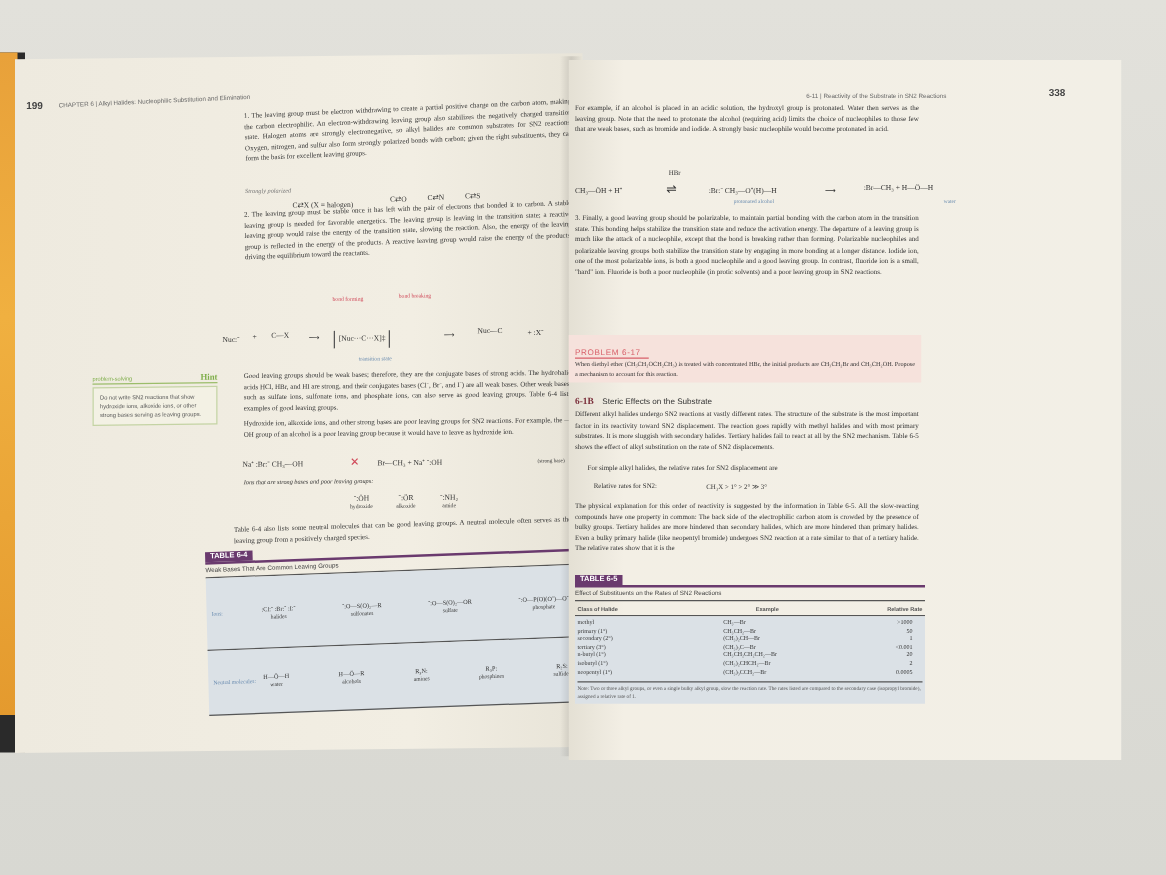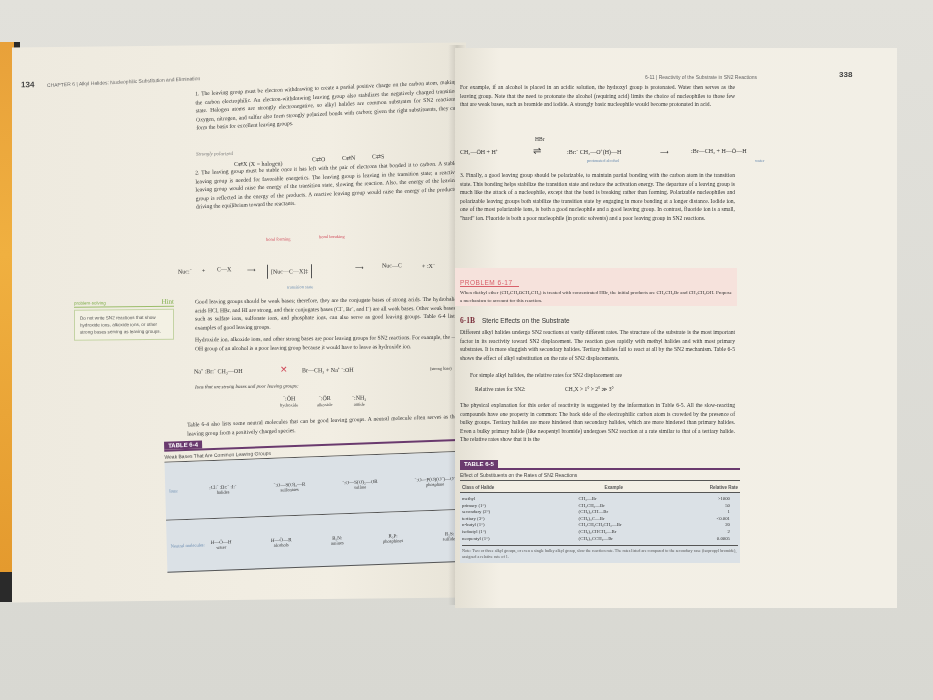--- a/index.html
+++ b/index.html
@@ -35,21 +35,21 @@
 .note{font-size:4.2px;color:#555;line-height:6px}
 </style>
 </head>
 <body>
 
 <div class="bg-texture"></div>
 <div class="book-edge"></div>
 <div class="cover-strip"></div>
 
 <div class="page page-left">
-  <div class="abs pnum" style="left:9px;top:33px">134</div>
+  <div class="abs pnum" style="left:9px;top:33px">199</div>
   <div class="abs runhead" style="left:35px;top:35px;transform:rotate(-2deg);transform-origin:left">CHAPTER 6 | Alkyl Halides: Nucleophilic Substitution and Elimination</div>
 
   <div class="abs para" style="left:183px;top:44px;width:262px;transform:rotate(-2deg);transform-origin:left top">1. The leaving group must be electron withdrawing to create a partial positive charge on the carbon atom, making the carbon electrophilic. An electron-withdrawing leaving group also stabilizes the negatively charged transition state. Halogen atoms are strongly electronegative, so alkyl halides are common substrates for SN2 reactions. Oxygen, nitrogen, and sulfur also form strongly polarized bonds with carbon; given the right substituents, they can form the basis for excellent leaving groups.</div>
 
   <div class="abs para" style="left:184px;top:105px;width:262px;font-style:italic;font-size:5px;color:#777">Strongly polarized</div>
   <div class="abs chem" style="left:222px;top:115px">C⇄X (X = halogen)</div>
   <div class="abs chem" style="left:300px;top:111px">C⇄O</div>
   <div class="abs chem" style="left:330px;top:110px">C⇄N</div>
   <div class="abs chem" style="left:360px;top:109px">C⇄S</div>
 
@@ -63,21 +63,21 @@
   <div class="abs chem" style="left:235px;top:221px">⟶</div>
   <div class="abs chem" style="left:255px;top:220px;border-left:1px solid #555;border-right:1px solid #555;padding:4px 3px">[Nuc···C···X]‡</div>
   <div class="abs" style="left:275px;top:240px;font-size:4.5px;color:#6a8cb0">transition state</div>
   <div class="abs chem" style="left:343px;top:220px">⟶</div>
   <div class="abs chem" style="left:370px;top:219px">Nuc—C</div>
   <div class="abs chem" style="left:410px;top:219px">+ :X⁻</div>
 
   <div class="abs" style="left:62px;top:252px;width:100px">
     <div style="display:flex;justify-content:space-between;align-items:baseline;border-bottom:1px solid #9bbd6a;margin-bottom:2px">
       <span class="green sans" style="font-size:4.5px">problem-solving</span>
-      <span class="green" style="font-size:7px;font-weight:normal">Hint</span>
+      <span class="green" style="font-size:7px;font-weight:bold">Hint</span>
     </div>
     <div class="hint-box">Do not write SN2 reactions that show hydroxide ions, alkoxide ions, or other strong bases serving as leaving groups.</div>
   </div>
 
   <div class="abs para" style="left:183px;top:252px;width:262px">Good leaving groups should be weak bases; therefore, they are the conjugate bases of strong acids. The hydrohalic acids HCl, HBr, and HI are strong, and their conjugates bases (Cl⁻, Br⁻, and I⁻) are all weak bases. Other weak bases, such as sulfate ions, sulfonate ions, and phosphate ions, can also serve as good leaving groups. Table 6-4 lists examples of good leaving groups.</div>
   <div class="abs para" style="left:183px;top:290px;width:262px">Hydroxide ion, alkoxide ions, and other strong bases are poor leaving groups for SN2 reactions. For example, the —OH group of an alcohol is a poor leaving group because it would have to leave as hydroxide ion.</div>
 
   <div class="abs chem" style="left:182px;top:322px">Na⁺ :Br:⁻  CH₃—OH</div>
   <div class="abs red" style="left:268px;top:320px;font-size:9px">✕</div>
   <div class="abs chem" style="left:290px;top:322px">Br—CH₃  +  Na⁺  ⁻:OH</div>

